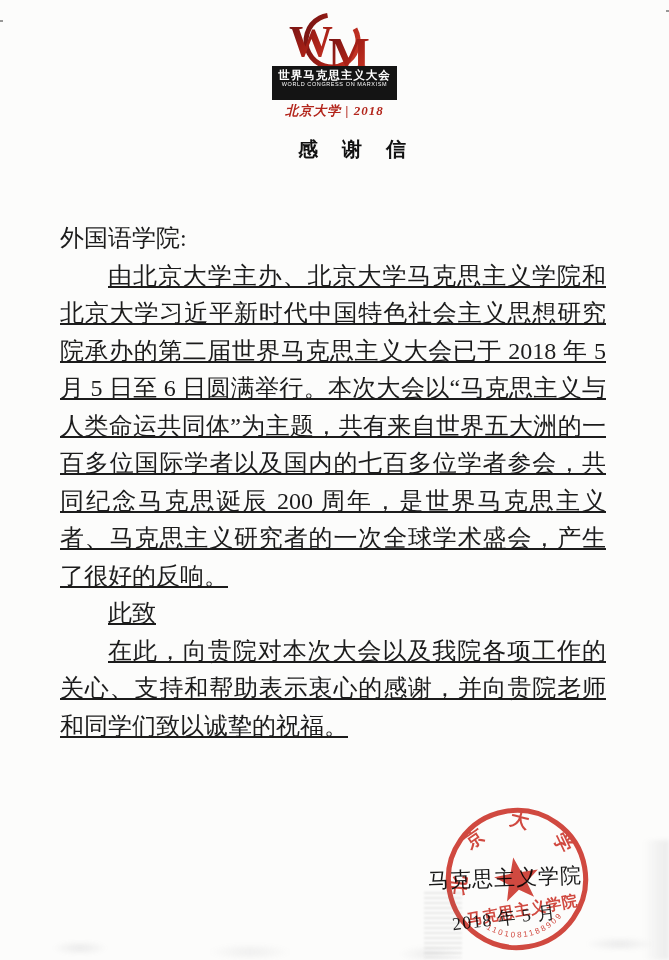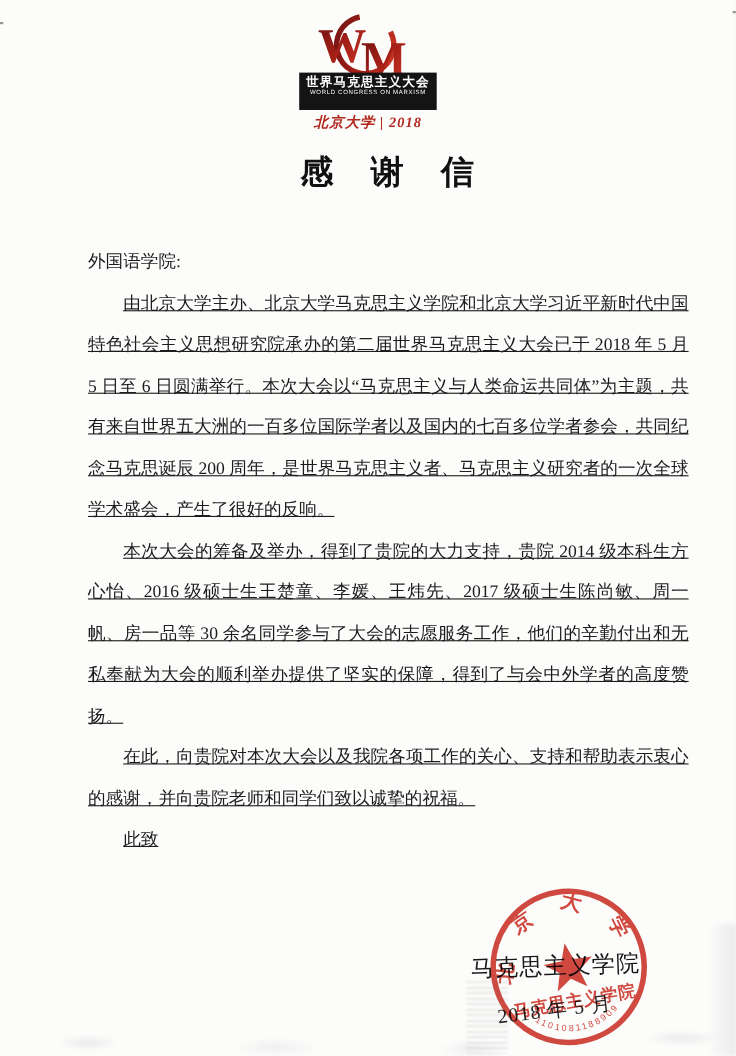--- a/index.html
+++ b/index.html
@@ -19,27 +19,27 @@
   .banner-cn { font-size:11.5px; font-weight:bold; letter-spacing:1px; }
   .banner-en { font-size:5.5px; letter-spacing:0.6px; margin-top:1px; }
   .tagline {
     margin-top:2px; color:#b3261c; font-size:13px; font-weight:bold;
     font-style:italic; letter-spacing:1px;text-align:center;
   }
 
   
   .title {
     position:absolute; top:136px; left:0; right:0; text-align:center;
-    font-size:30px; font-weight:bold; letter-spacing:2px; color:#111;padding-left:37px;
+    font-size:20px; font-weight:bold; letter-spacing:2px; color:#111;padding-left:37px;
   }
 
   
   .letter {
-    position:absolute; top:220px; left:80px; width:546px;
-    font-size:16px; line-height:37.5px; text-align:justify;
+    position:absolute; top:220px; left:60px; width:546px;
+    font-size:24px; line-height:37.5px; text-align:justify;
   }
   .letter p { margin:0; }
   .letter .indent { text-indent:2em;text-decoration:underline; }
 
   
   .stamp {
     position:absolute; left:444px; top:806px; width:146px; height:146px;
     opacity:0.92; transform:rotate(-10deg); mix-blend-mode:multiply;
   }
   .sig-org {
@@ -96,23 +96,22 @@
       <div class="banner-en">WORLD CONGRESS ON MARXISM</div>
     </div>
     <div class="tagline">北京大学 | 2018</div>
   </div>
 
   <div class="title">感　谢　信</div>
 
   <div class="letter">
     <p>外国语学院:</p>
     <p class="indent">由北京大学主办、北京大学马克思主义学院和北京大学习近平新时代中国特色社会主义思想研究院承办的第二届世界马克思主义大会已于 2018 年 5 月 5 日至 6 日圆满举行。本次大会以“马克思主义与人类命运共同体”为主题，共有来自世界五大洲的一百多位国际学者以及国内的七百多位学者参会，共同纪念马克思诞辰 200 周年，是世界马克思主义者、马克思主义研究者的一次全球学术盛会，产生了很好的反响。</p>
-    <p class="indent">本次大会的筹备及举办，得到了贵院的大力支持，贵院 2014 级本科生方心怡、2016 级硕士生王楚童、李媛、王炜先、2017 级硕士生陈尚敏、周一帆、房一品等 30 余名同学参与了大会的志愿服务工作，他们的辛勤付出和无私奉献为大会的顺利举办提供了坚实的保障，得到了与会中外学者的高度赞扬。</p>
+    <p class="indent">此致</p>
     <p class="indent">在此，向贵院对本次大会以及我院各项工作的关心、支持和帮助表示衷心的感谢，并向贵院老师和同学们致以诚挚的祝福。</p>
-    <p class="indent">此致</p>
   </div>
 
   <div class="sig-org">马克思主义学院</div>
   <div class="sig-date">2018 年 5 月</div>
 
   <svg class="stamp" viewBox="0 0 200 200">
     <defs>
       <path id="arcTop" d="M 31.1 112.2 A 70 70 0 1 1 168.9 112.2" fill="none"></path>
       <path id="arcBottom" d="M 30.7 140 A 80 80 0 0 0 169.3 140" fill="none"></path>
     </defs>

